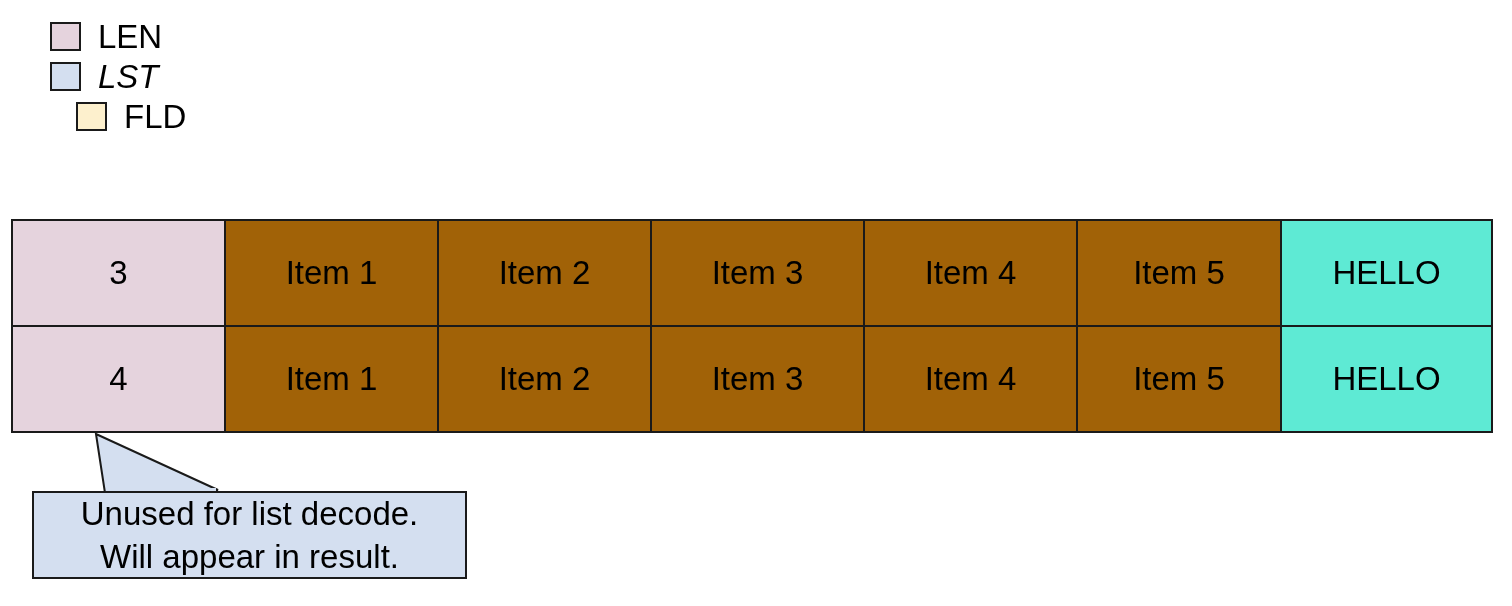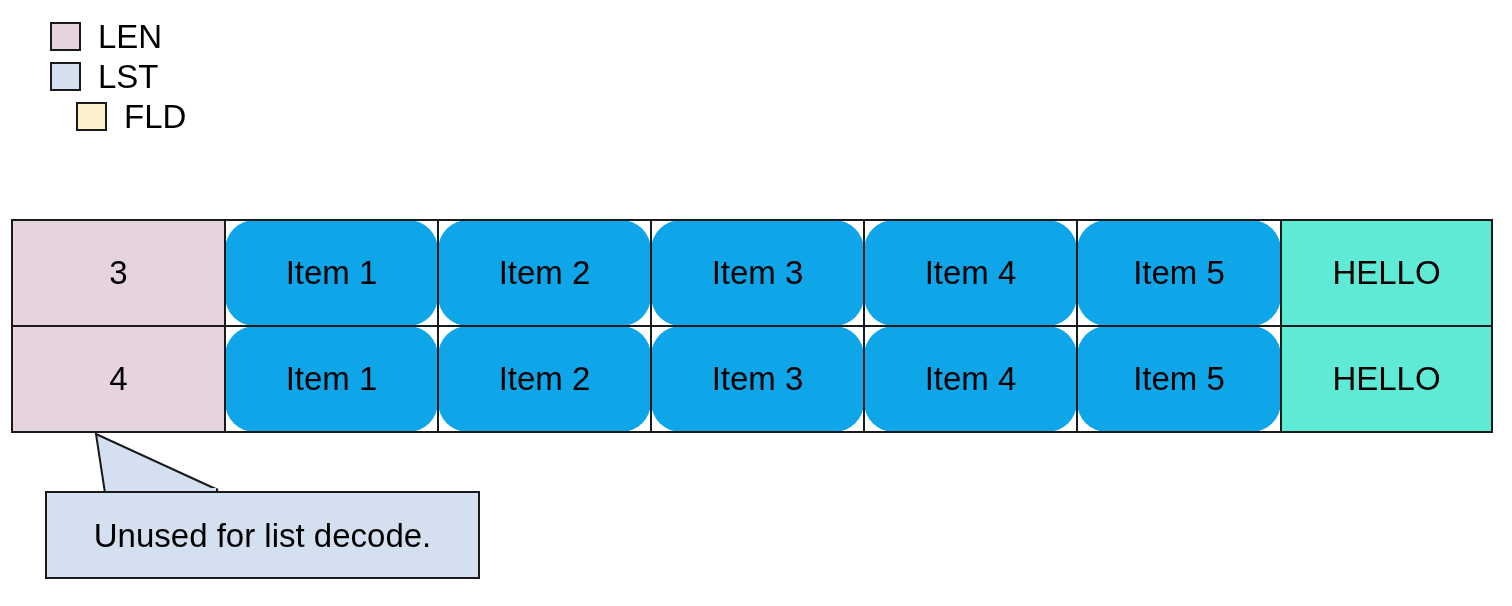--- a/index.html
+++ b/index.html
@@ -26,21 +26,21 @@
   }
   .legend-row {
     position: absolute;
     left: 0;
     height: 32px;
     display: flex;
     align-items: center;
     padding-left: 8px;
   }
   .legend-row.r0 { top: 2px; }
-  .legend-row.r1 { top: 42px; }
+  .legend-row.r1 { top: 42px; font-style: italic; }
   .legend-row.r2 { top: 82px; margin-left: 26px; }
 
   .legend-swatch {
     width: 27px;
     height: 25px;
     border: 2px solid #1a1a1a;
     box-sizing: content-box;
     display: block;
   }
   .sw-len { background: #e5d3dd; }
@@ -68,21 +68,21 @@
   #struct-table td {
     border: 2px solid #1a1a1a;
     text-align: center;
     vertical-align: middle;
     font-size: 33px;
     line-height: 38px;
     padding: 0;
     height: 104px;
   }
   td.cell-len { background: #e5d3dd; }
-  td.cell-lst { background: #0ea5e9; border-radius: 30px; }
+  td.cell-lst { background: #a16207; }
   td.cell-fld { background: #5eead4; }
 
   col.c-len  { width: 213px; }
   col.c-lst  { width: 213px; }
   col.c-lst2 { width: 213px; }
   col.c-lst3 { width: 213px; }
   col.c-lst4 { width: 213px; }
   col.c-lst5 { width: 204px; }
   col.c-fld  { width: 211px; }
 
@@ -108,21 +108,20 @@
     top: 61px;
     width: 435px;
     height: 88px;
     background: #d4dff0;
     border: 2px solid #1a1a1a;
     box-sizing: border-box;
     display: flex;
     flex-direction: column;
     align-items: center;
     justify-content: center;
-    margin-left: 13px;
   }
   .callout-line {
     font-size: 33px;
     line-height: 43px;
     white-space: nowrap;
     text-align: center;
   }
 </style>
 </head>
 <body>
@@ -182,15 +181,16 @@
 
   <svg id="callout-tail" viewBox="0 0 450 160">
 
     <path d="M 66 4 L 75 63 L 188 60 Z" fill="#d4dff0" stroke="#1a1a1a" stroke-width="2" stroke-linejoin="miter"></path>
 
     <rect x="76" y="58" width="110" height="6" fill="#d4dff0" stroke="none"></rect>
   </svg>
 
   <div id="callout-box">
     <div class="callout-line">Unused for list decode.</div>
+    <div class="callout-line">Will appear in result.</div>
   </div>
 
 </div>
 
 </body></html>

